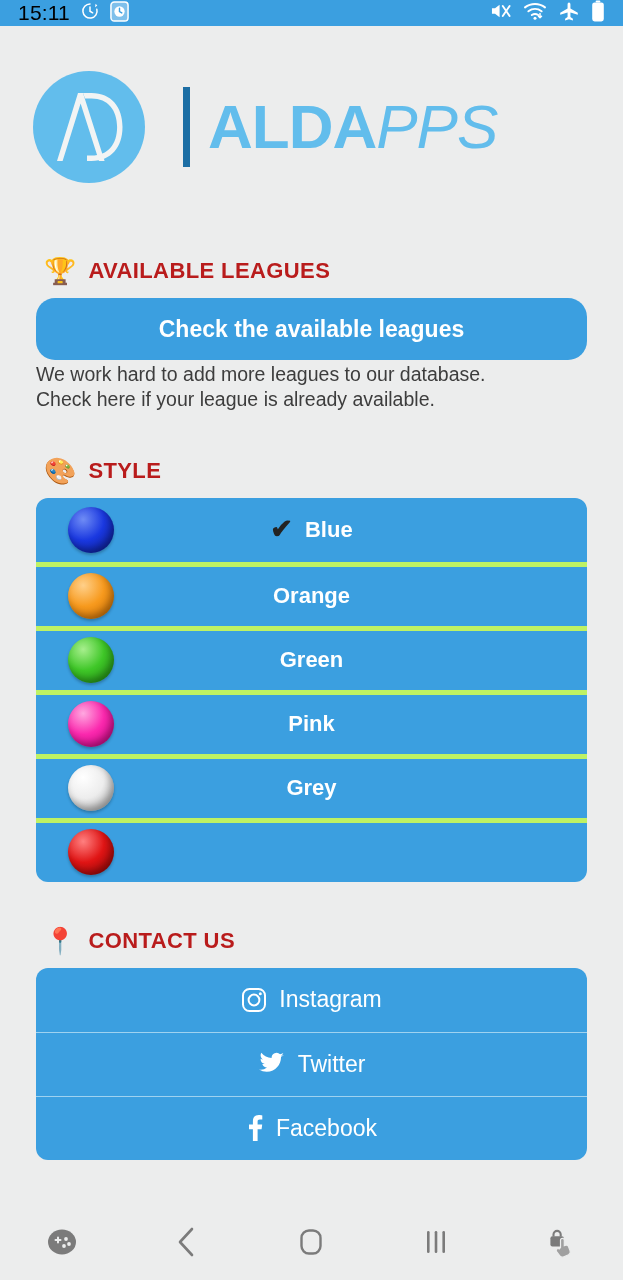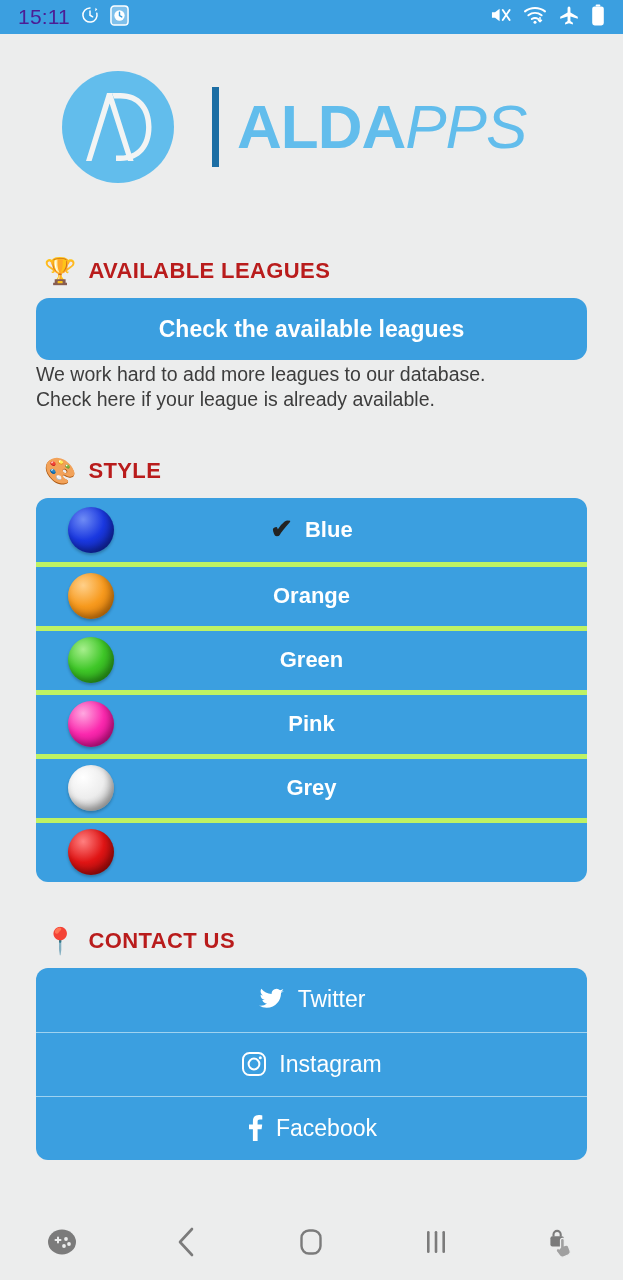--- a/index.html
+++ b/index.html
@@ -6,39 +6,39 @@
   html, body {
     width: 623px; height: 1280px;
     background: #eceded;
     font-family: "Liberation Sans", sans-serif;
     overflow: hidden;
   }
   .phone { position: relative; width: 623px; height: 1280px; background: #eceded; }
 
   
   .statusbar {
-    height: 34px; background: #3b9fe0; color: #4c1d95;
+    height: 26px; background: #3b9fe0; color: #000000;
     display: flex; align-items: center; padding: 0 18px;
     position: relative; z-index: 5;
   }
   .sb-left { display: flex; align-items: center; gap: 10px; }
   .sb-time { font-size: 21px; letter-spacing: .2px; }
   .sb-right { margin-left: auto; display: flex; align-items: center; gap: 11px; }
   .sb-ico { display: block; }
 
   
   .content {
     position: absolute; top: 42px; left: 0; right: 0; bottom: 76px;
     background: #eceded; overflow: hidden;
   }
 
   
   .logo-row {
     display: flex; align-items: center; height: 170px;
-    padding-left: 60px;
+    padding-left: 31px;
   }
   .logo-mark { width: 116px; height: 116px; flex: 0 0 116px; }
   .logo-div {
     width: 7px; height: 80px; background: #1c6ea4;
     margin: 0 18px 0 36px; flex: 0 0 7px;
   }
   .logo-word { font-size: 62px; line-height: 1; color: #62bdec; white-space: nowrap; }
   .logo-word .w-bold { font-weight: bold; letter-spacing: -1px; }
   .logo-word .w-ital { font-style: italic; font-weight: 400; letter-spacing: -1px;}
 
@@ -51,21 +51,21 @@
   .sec-title {
     font-size: 22px; font-weight: bold; color: #b91c1c; letter-spacing: .4px;
   }
 
   
   .panel { margin: 0 36px; }
   .btn-primary {
     display: block; width: 100%; height: 62px; border: none;
     background: #3b9fe0; color: #ffffff;
     font-family: "Liberation Sans", sans-serif;
-    font-size: 23px; font-weight: bold; border-radius: 13px;
+    font-size: 23px; font-weight: bold; border-radius: 19px;
     cursor: pointer;
   }
   .note {
     padding: 2px 36px 0 36px; color: #3d3d3d;
     font-size: 19.5px; line-height: 1.28;
   }
 
   
   .card {
     margin: 0 36px; background: #3b9fe0;
@@ -235,40 +235,40 @@
       </div>
 
     <div class="spacer-46"></div>
 
     <div class="sec-head">
       <span class="sec-emoji">📍</span>
       <span class="sec-title">CONTACT US</span>
     </div>
 
     <div class="card" id="contact-card">
-        <div class="srow">
-          <span class="sicon">
-            <svg width="28" height="24" viewBox="0 0 28 24">
-              <path d="M26 3.1a10 10 0 0 1-2.9.8 5 5 0 0 0 2.2-2.8 10 10 0 0 1-3.2 1.2A5 5 0 0 0 13.6 6a14.2 14.2 0 0 1-10.3-5.2 5 5 0 0 0 1.6 6.7A5 5 0 0 1 2.6 6.8v.1a5 5 0 0 0 4 4.9 5 5 0 0 1-2.3.1 5 5 0 0 0 4.7 3.5A10.1 10.1 0 0 1 1 17.5 14.2 14.2 0 0 0 8.7 19.8c9.2 0 14.3-7.7 14.3-14.3v-.7A10.2 10.2 0 0 0 26 3.1z" fill="#fff"></path>
-            </svg>
-          </span>
-          <span>Twitter</span>
-        </div>
         <div class="srow">
           <span class="sicon">
             <svg width="26" height="26" viewBox="0 0 26 26">
               <rect x="2" y="2" width="22" height="22" rx="6.5" fill="none" stroke="#fff" stroke-width="2"></rect>
               <circle cx="13" cy="13" r="5.4" fill="none" stroke="#fff" stroke-width="2"></circle>
               <circle cx="19.3" cy="6.8" r="1.5" fill="#fff"></circle>
             </svg>
           </span>
           <span>Instagram</span>
         </div>
         <div class="srow">
           <span class="sicon">
+            <svg width="28" height="24" viewBox="0 0 28 24">
+              <path d="M26 3.1a10 10 0 0 1-2.9.8 5 5 0 0 0 2.2-2.8 10 10 0 0 1-3.2 1.2A5 5 0 0 0 13.6 6a14.2 14.2 0 0 1-10.3-5.2 5 5 0 0 0 1.6 6.7A5 5 0 0 1 2.6 6.8v.1a5 5 0 0 0 4 4.9 5 5 0 0 1-2.3.1 5 5 0 0 0 4.7 3.5A10.1 10.1 0 0 1 1 17.5 14.2 14.2 0 0 0 8.7 19.8c9.2 0 14.3-7.7 14.3-14.3v-.7A10.2 10.2 0 0 0 26 3.1z" fill="#fff"></path>
+            </svg>
+          </span>
+          <span>Twitter</span>
+        </div>
+        <div class="srow">
+          <span class="sicon">
             <svg width="18" height="26" viewBox="0 0 18 26">
               <path d="M11.6 26V14.2h4l.6-4.6h-4.6V6.7c0-1.3.4-2.2 2.3-2.2h2.4V.4C15.9.3 14.5 0 12.8 0 9.3 0 6.9 2.1 6.9 6.1v3.5H3v4.6h3.9V26z" fill="#fff"></path>
             </svg>
           </span>
           <span>Facebook</span>
         </div>
       </div>
 
   </div>
 

